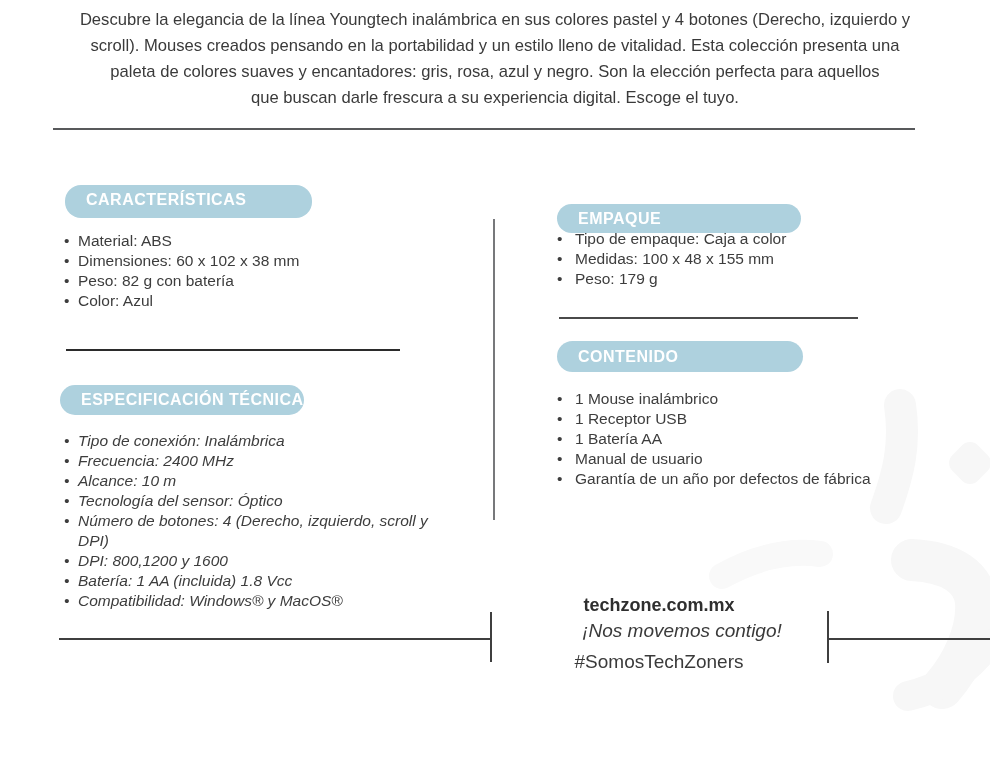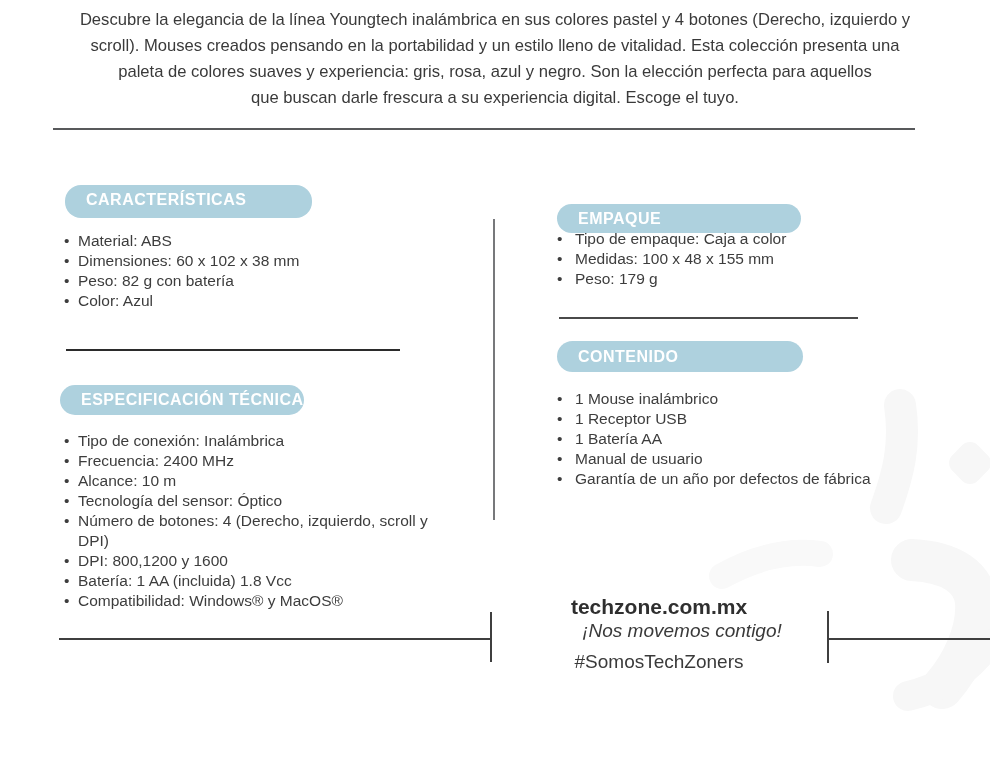--- a/index.html
+++ b/index.html
@@ -39,51 +39,51 @@
 
   
   ul.blist {
     position:absolute; z-index:1; margin:0; padding:0; list-style:none;
     font-size:15.5px; line-height:20px; color:#3d3d3d;
   }
   ul.blist li { position:relative; padding-left:14px; }
   ul.blist li::before { content:"•"; position:absolute; left:0; top:0; }
   ul.blist-right li { padding-left:18px; }
   .list-caracteristicas { left:64px;  top:231px; width:400px; }
-  .list-especificacion  { left:64px;  top:431px; width:368px; }
+  .list-especificacion  { left:64px;  top:431px; width:368px;font-style:italic; }
   .list-empaque         { left:557px; top:229px; width:410px; }
   .list-contenido       { left:557px; top:389px; width:420px; }
 
   
   .footer-line { position:absolute; background:#3f3f3f; z-index:1; }
   .fl-left  { left:59px;  top:638px; width:431px; height:1.5px; }
   .fl-right { left:827px; top:638px; width:163px; height:1.5px; }
   .ft-left  { left:490px; top:612px; width:1.5px; height:50px; }
   .ft-right { left:827px; top:611px; width:1.5px; height:52px; }
 
   .footer-text { position:absolute; left:490px; width:338px; text-align:center; z-index:1; color:#3a3a3a; }
-  .footer-site    { top:595px; font-size:21px; font-weight:bold; color:#2f2f2f; }
+  .footer-site    { top:595px; font-size:18px; font-weight:bold; color:#2f2f2f; }
   .footer-slogan  { top:620px; font-size:19px; font-style:italic;padding-left:23px; }
   .footer-hashtag { top:651px; font-size:19px; }
 </style>
 </head>
 <body>
 
 <svg id="watermark" width="300" height="380" viewBox="0 0 300 380" aria-hidden="true">
   <path d="M210,25 C216,65 208,95 196,128" stroke="#f7f7f7" stroke-width="32" stroke-linecap="round" fill="none"></path>
   <rect x="262" y="65" width="36" height="36" rx="11" transform="rotate(45 280 83)" fill="#f7f7f7"></rect>
   <path d="M222,180 C262,182 284,198 286,222 C288,252 272,285 252,308" stroke="#f7f7f7" stroke-width="42" stroke-linecap="round" fill="none"></path>
   <path d="M32,196 C68,176 100,170 130,174" stroke="#f9f9f9" stroke-width="26" stroke-linecap="round" fill="none"></path>
   <path d="M218,316 C252,308 278,290 297,264" stroke="#f7f7f7" stroke-width="30" stroke-linecap="round" fill="none"></path>
 </svg>
 
 <div class="desc">
     <div>Descubre la elegancia de la línea Youngtech inalámbrica en sus colores pastel y 4 botones (Derecho, izquierdo y</div>
     <div>scroll). Mouses creados pensando en  la portabilidad y un estilo lleno de vitalidad. Esta colección presenta una</div>
-    <div>paleta de colores suaves y experiencia: gris, rosa, azul y negro. Son la elección perfecta para aquellos</div>
+    <div>paleta de colores suaves y encantadores: gris, rosa, azul y negro. Son la elección perfecta para aquellos</div>
     <div>que buscan darle frescura a su experiencia digital. Escoge el tuyo.</div>
   </div>
 
 <div class="rule rule-top"></div>
 <div class="rule rule-left"></div>
 <div class="rule rule-right"></div>
 <div class="rule rule-vert"></div>
 
 <div class="pill pill-caracteristicas" style="background: rgb(174, 209, 222); color: rgb(255, 255, 255);">CARACTERÍSTICAS</div>
 <ul class="blist list-caracteristicas">

